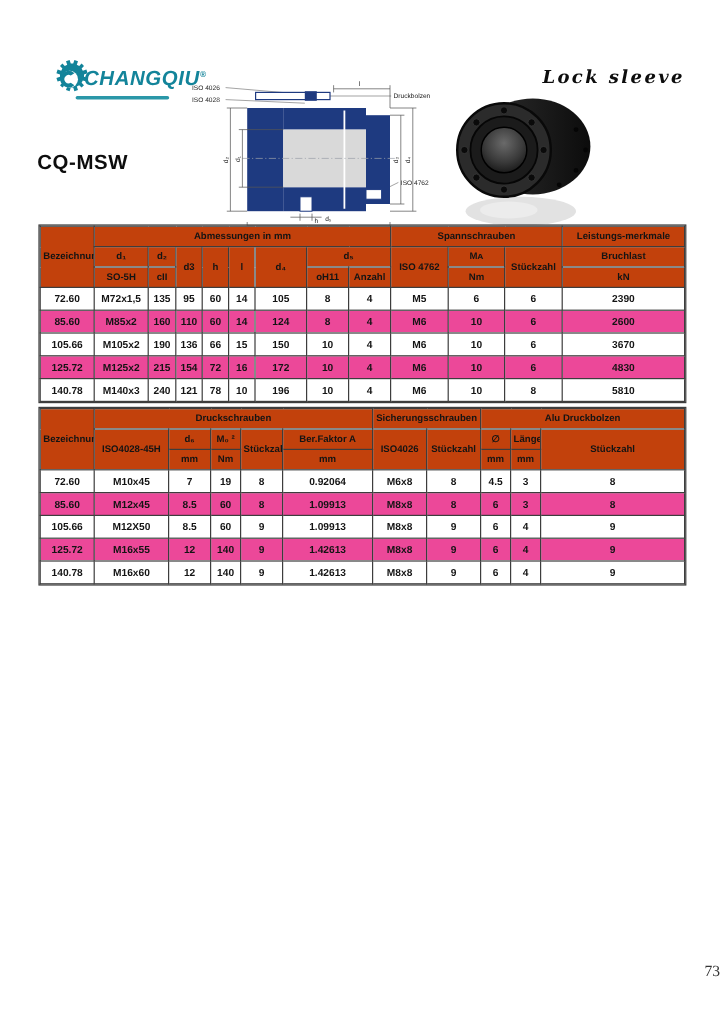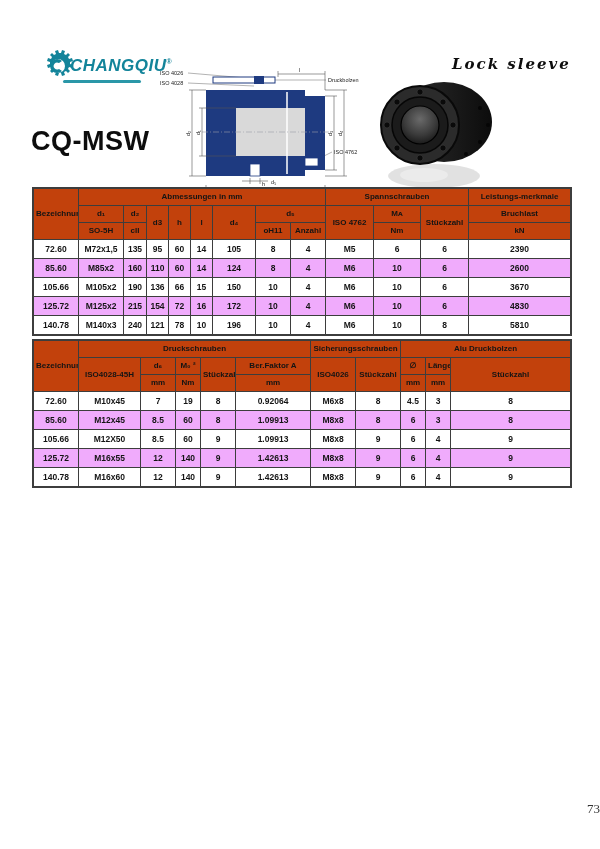--- a/index.html
+++ b/index.html
@@ -9,42 +9,42 @@
   
   .logo{position:absolute;left:44px;top:50px;display:flex;align-items:flex-start;}
   .logo-text{font-size:17px;font-weight:bold;font-style:italic;color:#13849a;
              letter-spacing:.5px;margin-left:-4px;margin-top:6px;}
   .logo-reg{font-size:7px;vertical-align:super;font-style:normal;}
   .logo-tagline{position:absolute;left:63px;top:80px;width:78px;height:3px;
                 background:#2a97a8;border-radius:2px;}
   .script-title{position:absolute;left:452px;top:55px;width:140px;text-align:left;
                 font-family:"DejaVu Serif",serif;font-style:italic;font-weight:bold;
                 font-size:15px;letter-spacing:2px;color:#0d0d0d;}
-  .model-title{position:absolute;left:31px;top:126px;font-size:27px;font-weight:bold;
+  .model-title{position:absolute;left:31px;top:126px;font-size:17px;font-weight:bold;
                letter-spacing:.5px;color:#0d0d0d;}
 
   
   .drawing{position:absolute;left:158px;top:66px;}
   .drawing text{font-family:"Liberation Sans",sans-serif;font-size:5.5px;fill:#222;}
   .dim{stroke:#555;stroke-width:.6;}
   .lead{stroke:#666;stroke-width:.5;fill:none;}
 
   
   .photo{position:absolute;left:368px;top:80px;}
 
   
   table{border-collapse:collapse;table-layout:fixed;position:absolute;left:33px;
         width:537px;background:#fff;}
   #table1{top:188px;}
   #table2{top:340px;}
   th,td{border:1px solid #3d3d3d;text-align:center;vertical-align:middle;
         padding:0 2px;font-weight:bold;color:#141414;overflow:hidden;}
   th{background:#c2410c;font-size:8px;height:16px;line-height:1.15;}
   td{font-size:8.5px;height:18px;background:#fff;}
-  tr.alt td{background:#f0abfc;}
+  tr.alt td{background:#ec4899;}
   table{outline:1px solid #3d3d3d;}
 
   
   .page-number{position:absolute;left:0;top:801px;width:600px;text-align:right;
                font-family:"Liberation Serif",serif;font-size:13px;color:#333;}
 </style>
 </head>
 <body>
 
 <div class="page">

